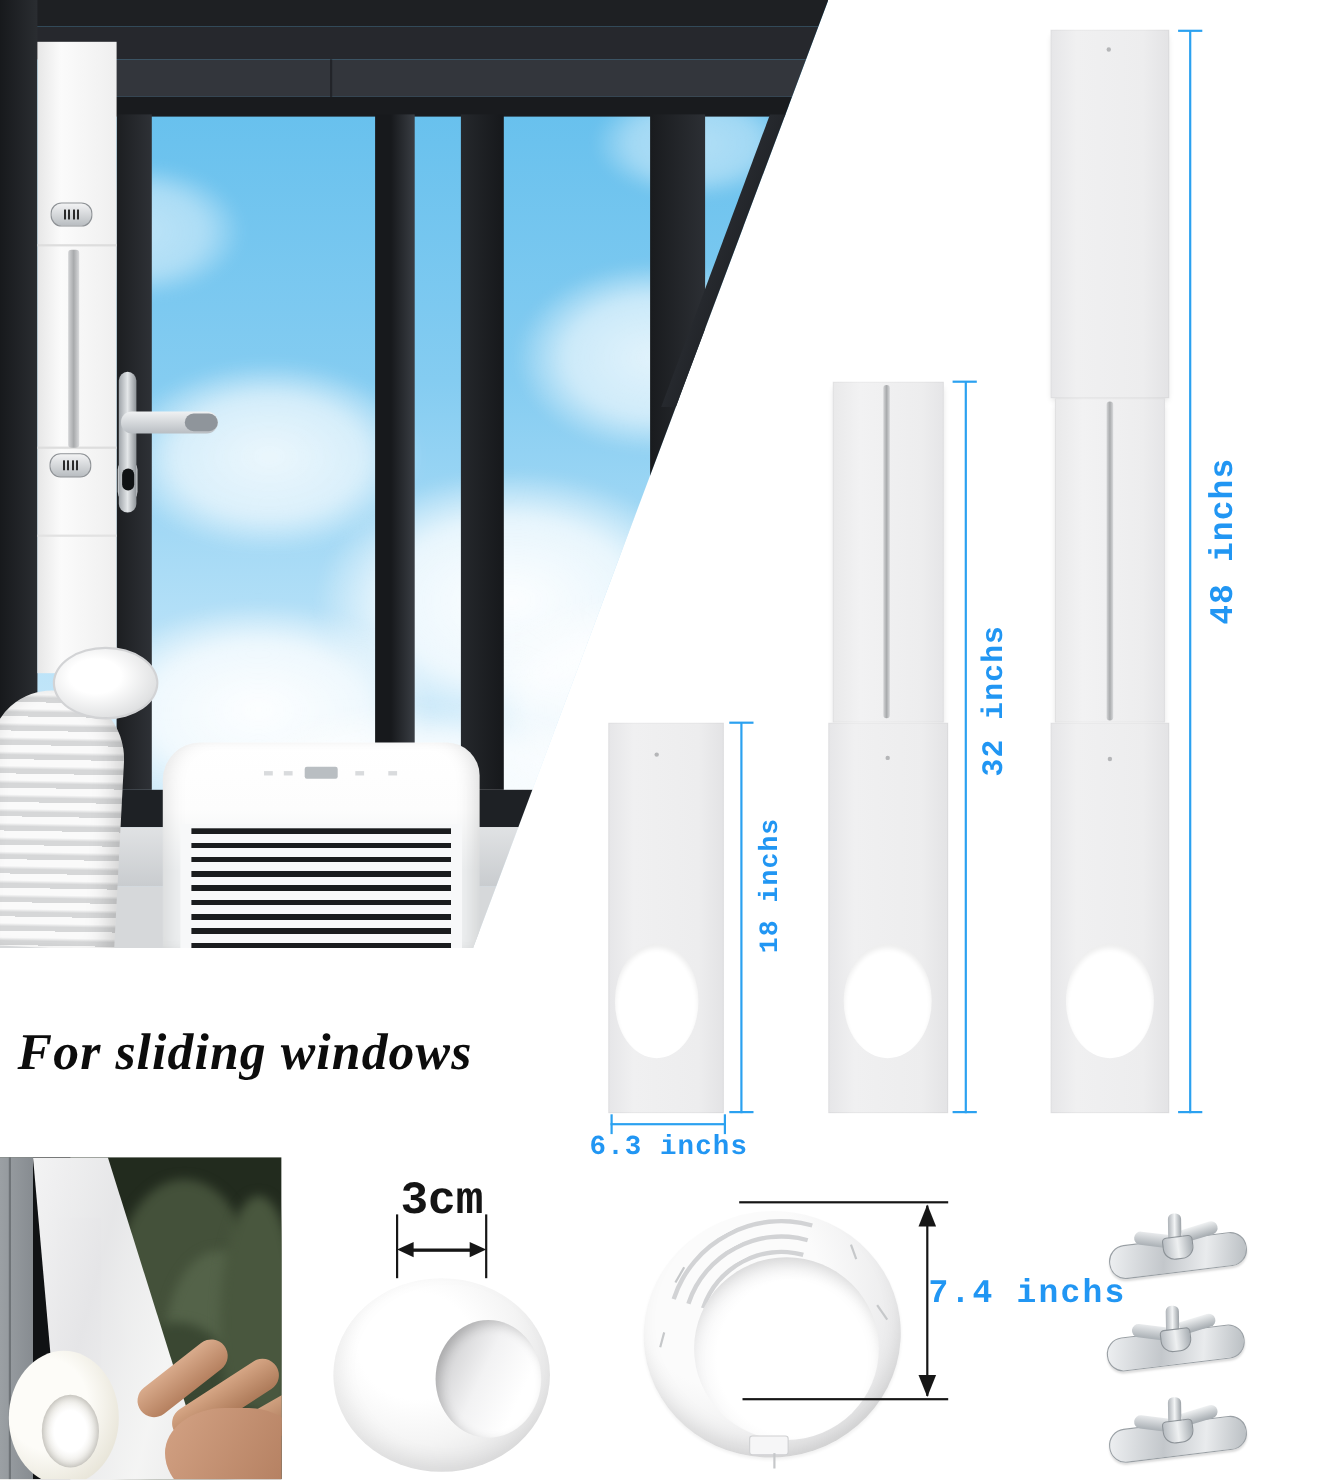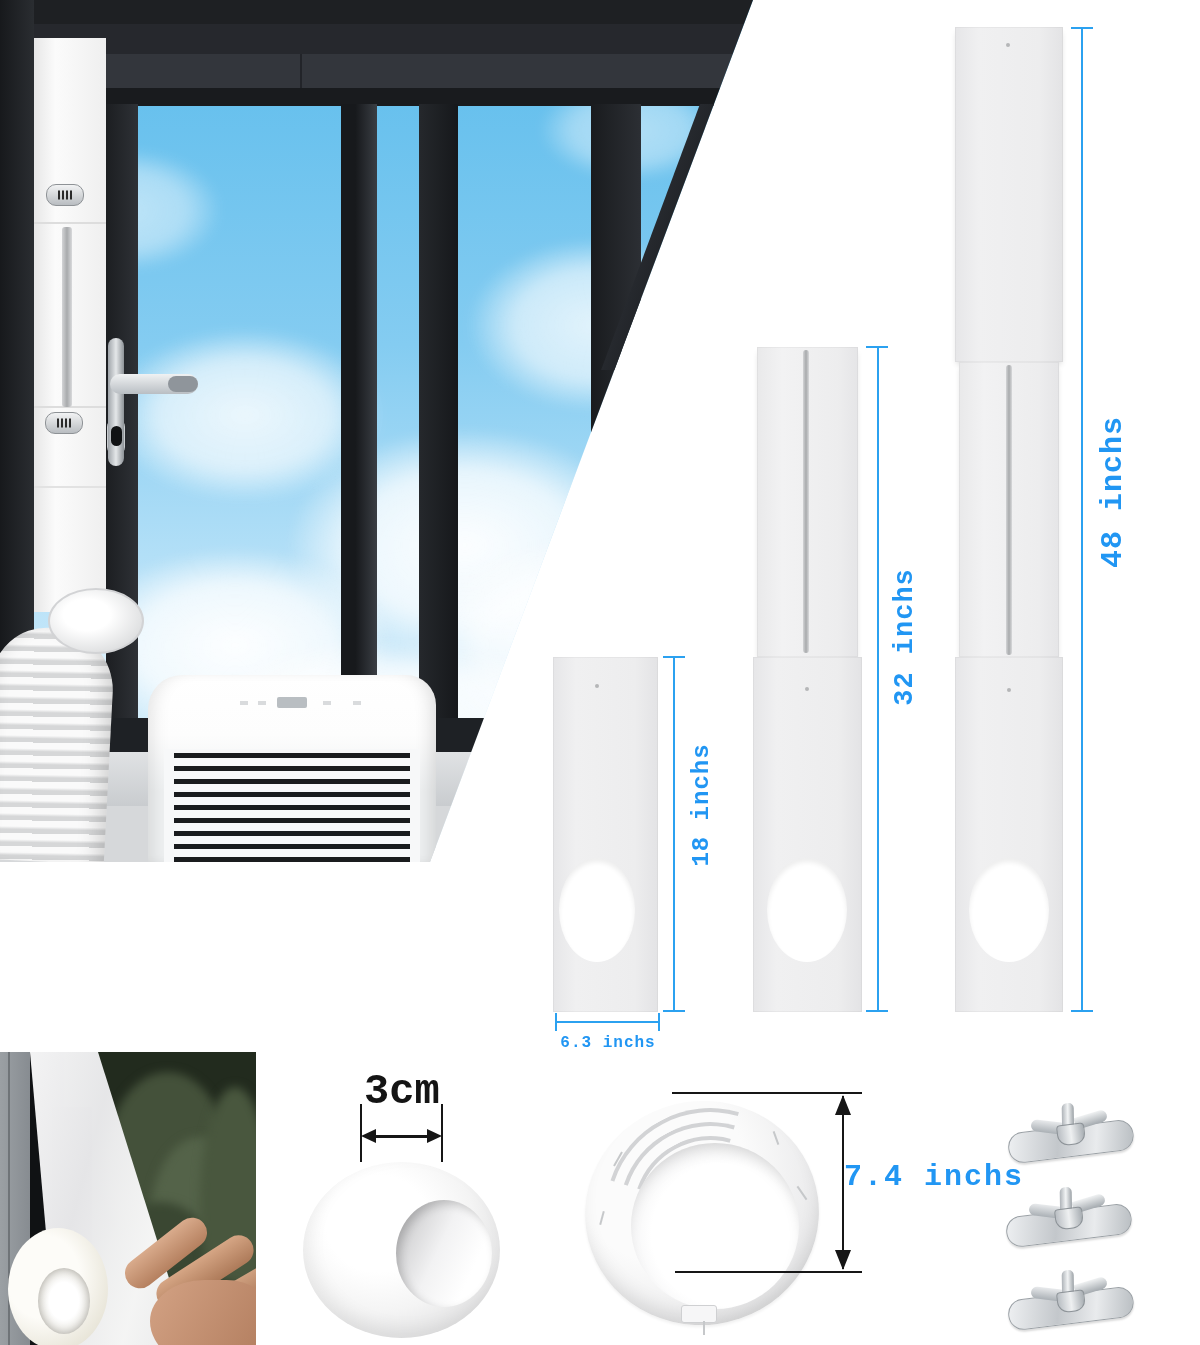--- a/index.html
+++ b/index.html
@@ -122,20 +122,21 @@
     </div>
 
     <div class="abs" style="left:-6px;top:628px;width:122px;height:234px;border-radius:56px 62px 0 0;
          transform:rotate(3deg);transform-origin:top center;
          background:repeating-linear-gradient(178deg,#fafafa 0 6px,#d6d7d8 9px 13px);
          box-shadow:inset -18px 0 22px -12px rgba(0,0,0,.18),inset 14px 0 18px -12px rgba(0,0,0,.12)"></div>
     <div class="abs" style="left:48px;top:588px;width:92px;height:62px;border-radius:50%;border:2px solid #d2d3d5;
          background:radial-gradient(ellipse at 40% 40%,#ffffff 30%,#e2e3e4 70%,#c9cacc 100%)"></div>
   </div>
 
+  <div class="caption">For sliding windows</div>
 
   <div class="panel-piece" style="left:553px;top:657px;width:105px;height:355px">
     <div class="pinhole" style="left:42px;top:27px"></div>
     <div class="oval-hole" style="left:6px;top:201px;width:76px;height:104px"></div>
   </div>
 
   <div class="panel-piece panel-seam" style="left:757px;top:347px;width:101px;height:310px;background:linear-gradient(90deg,#e9e9ea,#f2f2f3 25%,#ededee 80%,#e5e5e7)">
     <div class="slot" style="left:46px;top:3px;width:6px;height:303px"></div>
   </div>
   <div class="panel-piece" style="left:753px;top:657px;width:109px;height:355px">
@@ -165,21 +166,21 @@
   <div class="dim-label vlabel" style="left:905px;top:637px;font-size:27px">32 inchs</div>
 
   <div class="dline" style="left:1081px;top:28px;width:2px;height:984px"></div>
   <div class="dline" style="left:1071px;top:27px;width:22px;height:2px"></div>
   <div class="dline" style="left:1071px;top:1010px;width:22px;height:2px"></div>
   <div class="dim-label vlabel" style="left:1113px;top:492px;font-size:30px">48 inchs</div>
 
   <div class="dline" style="left:555px;top:1021px;width:105px;height:2px"></div>
   <div class="dline" style="left:555px;top:1013px;width:2px;height:18px"></div>
   <div class="dline" style="left:658px;top:1013px;width:2px;height:18px"></div>
-  <div class="dim-label hlabel" style="left:608px;top:1043px;font-size:16px">6.3 inchs</div>
+  <div class="dim-label hlabel" style="left:608px;top:1043px;font-size:25px">6.3 inchs</div>
 
   <div class="photo-tape">
     <div class="abs" style="inset:0;background:#222b1e"></div>
     <div class="blob" style="left:105px;top:20px;width:125px;height:190px;background:#44513a"></div>
     <div class="blob" style="left:150px;top:85px;width:100px;height:170px;background:#546349"></div>
     <div class="blob" style="left:95px;top:150px;width:130px;height:175px;background:#3a4732"></div>
     <div class="blob" style="left:200px;top:35px;width:70px;height:230px;background:#49573e"></div>
     <div class="blob" style="left:125px;top:225px;width:145px;height:95px;background:#2f3a29"></div>
     <div class="abs" style="left:0;top:0;width:30px;height:293px;background:linear-gradient(90deg,#9ba0a4,#878c91)"></div>
     <div class="abs" style="left:8px;top:0;width:2px;height:293px;background:#6f7478"></div>

